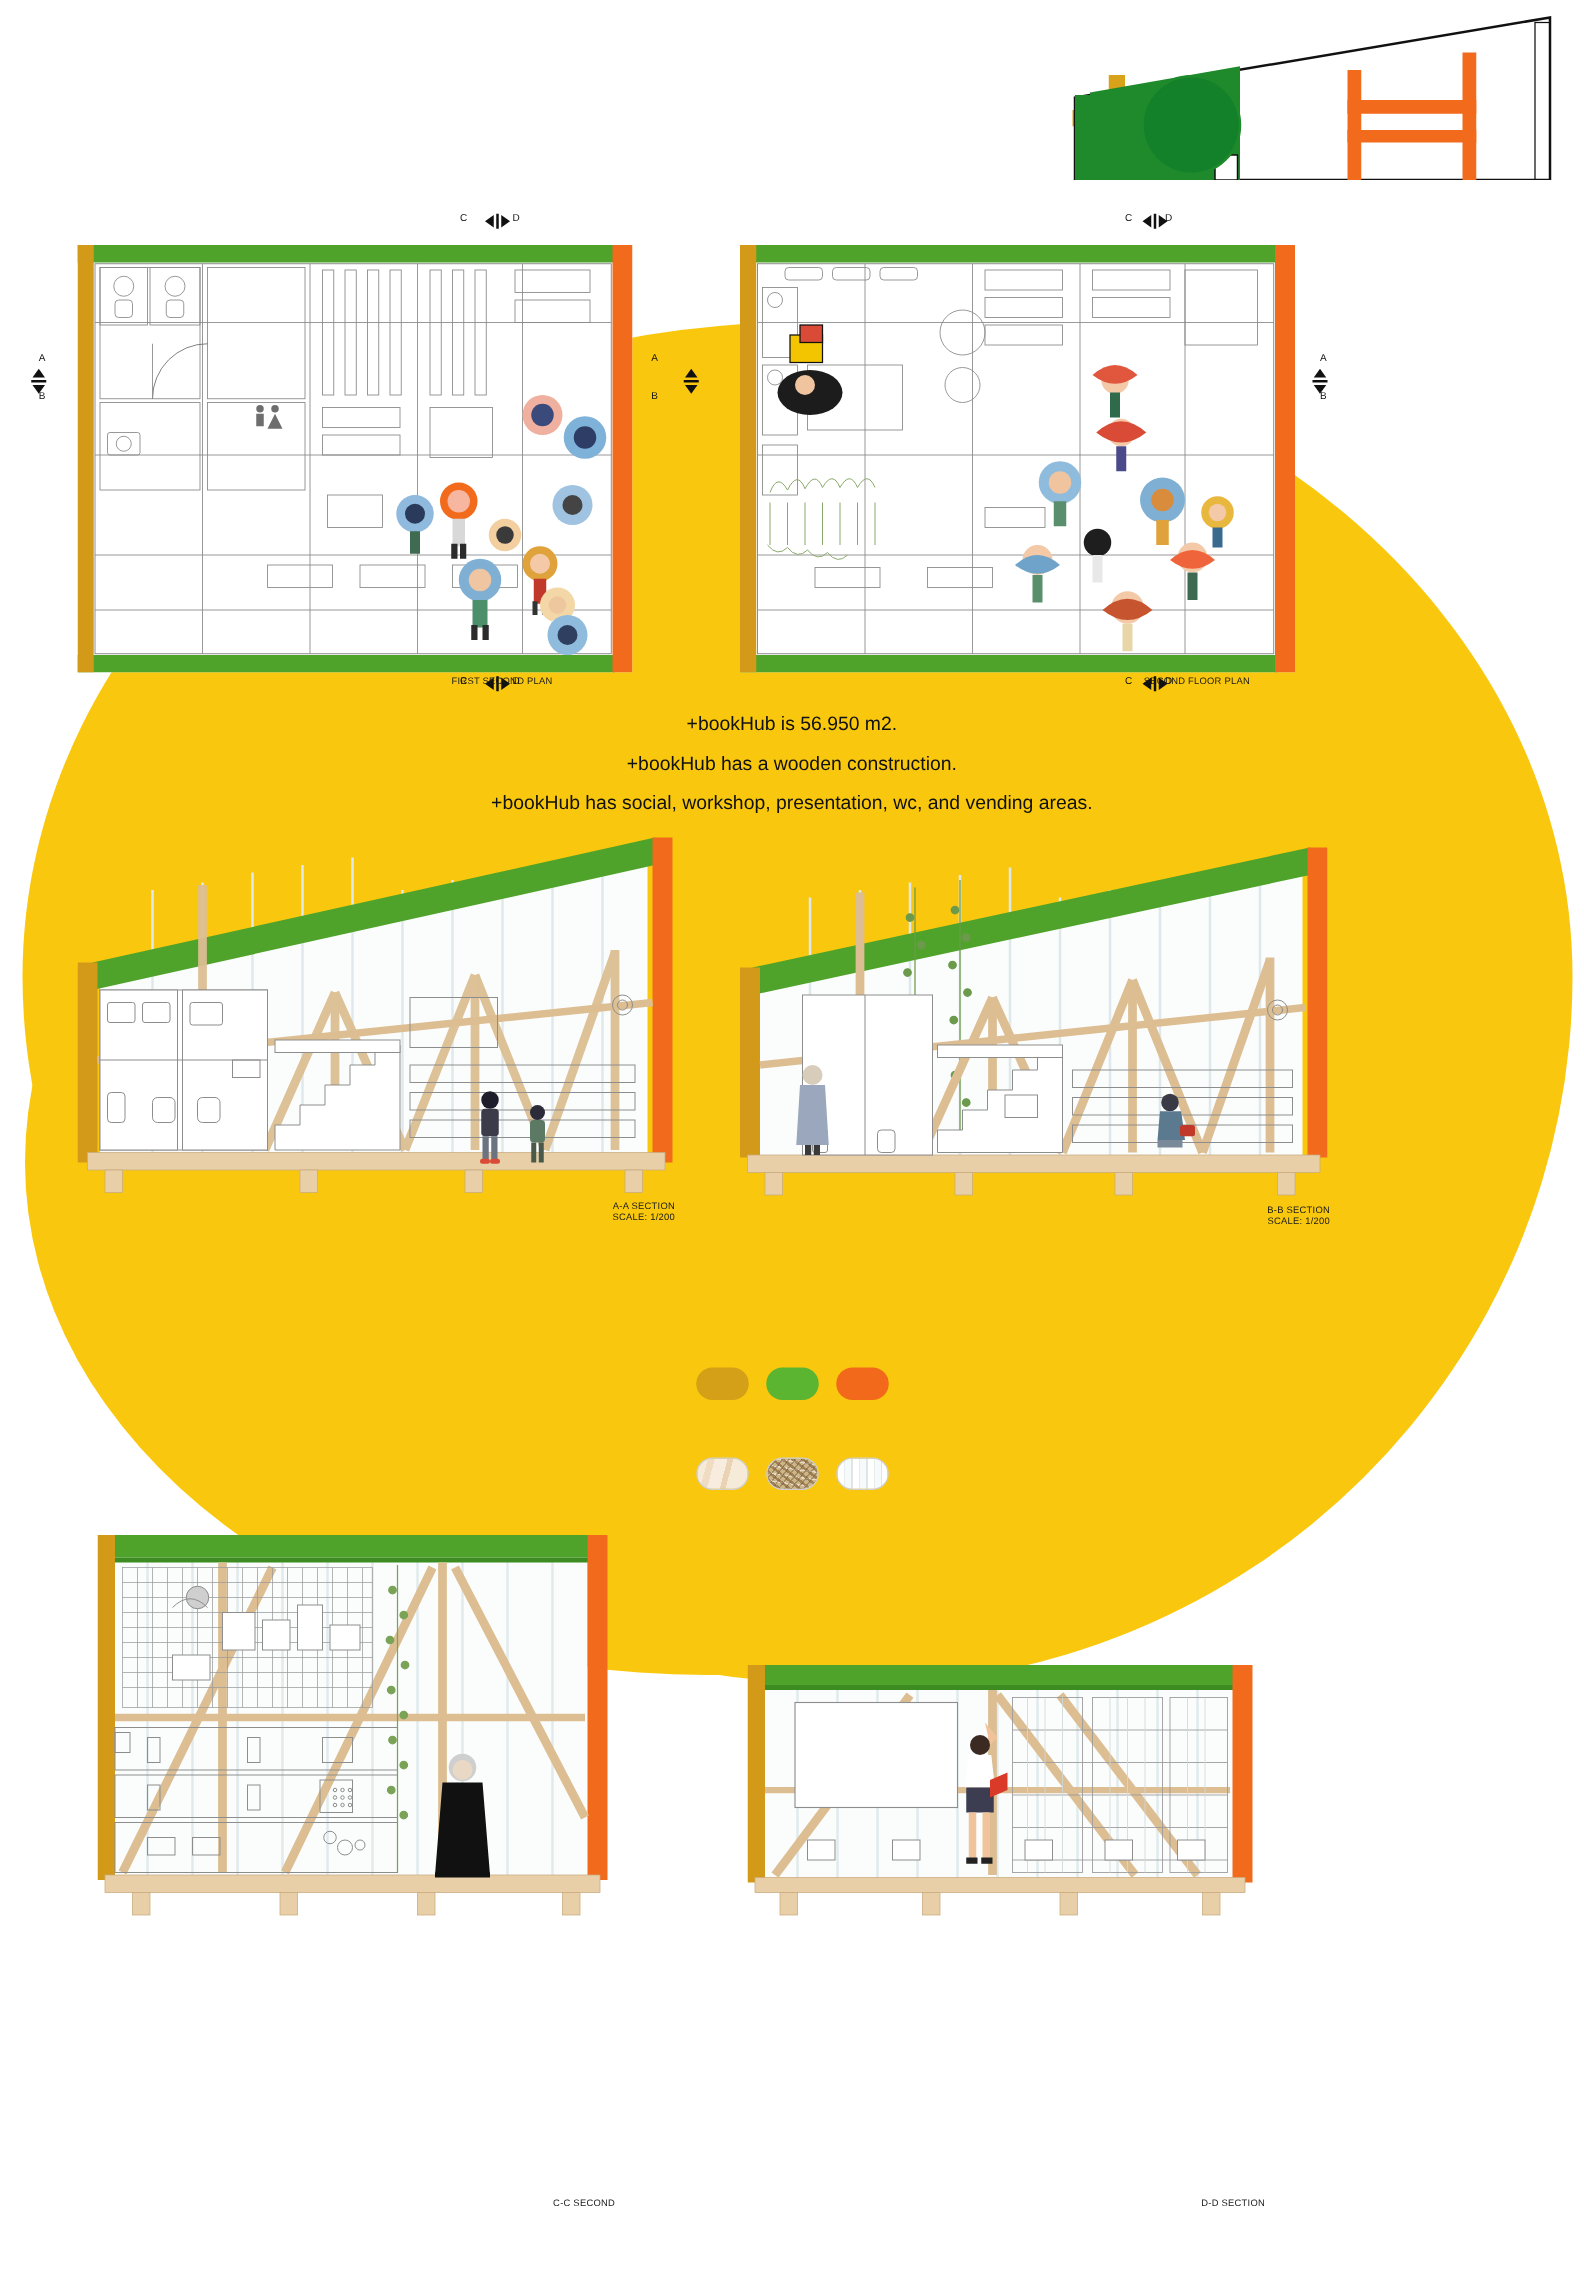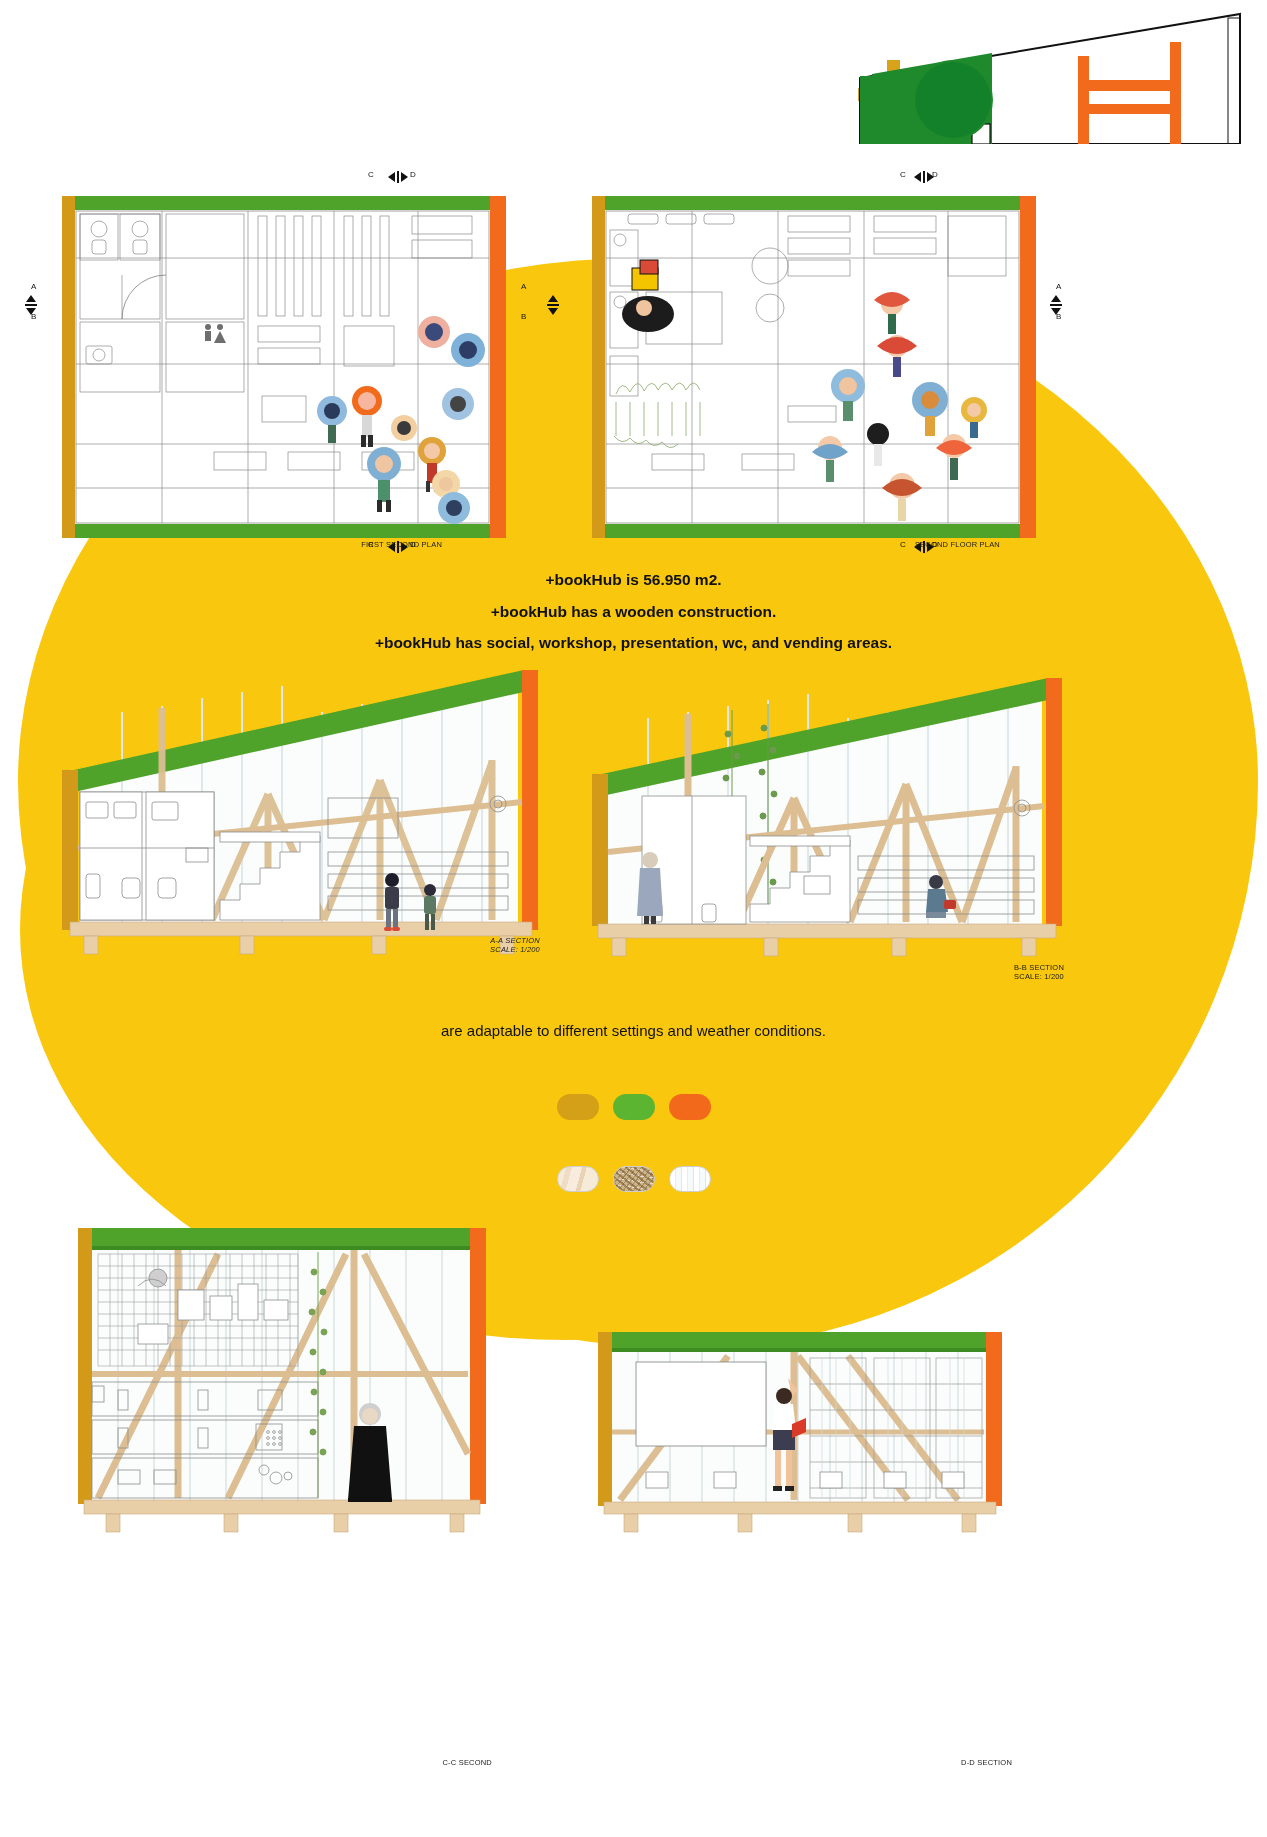--- a/index.html
+++ b/index.html
@@ -60,21 +60,21 @@
   .txt {
     position: absolute;
     z-index: 4;
     text-align: center;
     color: #111;
     font-size: 15.5px;
     line-height: 1.5;
     width: 100%;
     left: 0;
   }
-  .txt.big { font-size: 15.5px; font-weight: bold; }
+  .txt.big { font-size: 15.5px; }
   .txt.mid { font-size: 15px; }
 
   .swatch-row { position: absolute; z-index: 4; display: flex; gap: 14px; left: 0; width: 100%; justify-content: center; }
   .swatch { width: 42px; height: 26px; border-radius: 13px; }
   .matrow { position: absolute; z-index: 4; display: flex; gap: 14px; left: 0; width: 100%; justify-content: center; }
   .mat { width: 42px; height: 26px; border-radius: 13px; border: 1px solid #cfcfcf; overflow: hidden; position: relative; }
   .mat.wood { background: linear-gradient(105deg,#f6ead9 0 18%,#efdcc2 18% 30%,#f7ecdd 30% 52%,#e9d3b4 52% 62%,#f6ead9 62% 100%); }
   .mat.osb {
     background: #cdb58a;
   }
@@ -511,21 +511,21 @@
         </g>
         <g transform="translate(368,238)">
           <circle cx="0" cy="0" r="6" fill="#2b2b3a"></circle>
           <rect x="-6" y="6" width="12" height="18" rx="3" fill="#5c7a63"></rect>
           <rect x="-5" y="24" width="4" height="16" fill="#4a5a4a"></rect>
           <rect x="1" y="24" width="4" height="16" fill="#4a5a4a"></rect>
         </g>
       </g>
     </svg>
   </div>
-  <div class="caption" style="left:404px; top:936px; width:136px;font-style:italic;">A-A SECTION
+  <div class="caption" style="left:404px; top:960px; width:136px;">A-A SECTION
 SCALE: 1/200</div>
 
   <div class="dw" style="left:592px; top:664px;">
     <svg viewBox="0 0 470 294" width="470" height="294">
       <polygon points="16,120 450,26 450,262 16,262" fill="#fbfdfd"></polygon>
       <g stroke="#dfe8ea" stroke-width="2">
         <line x1="56" y1="54" x2="56" y2="262"></line>
           <line x1="96" y1="48" x2="96" y2="262"></line>
         <line x1="136" y1="42" x2="136" y2="262"></line>
           <line x1="176" y1="36" x2="176" y2="262"></line>
@@ -616,21 +616,20 @@
           <path d="M-8 7 L9 7 L12 30 L-10 30 Z" fill="#5b7a8f"></path>
           <rect x="8" y="18" width="12" height="9" rx="2" fill="#c0392b"></rect>
           <rect x="-10" y="30" width="20" height="6" fill="#7a8a9a"></rect>
         </g>
       </g>
     </svg>
   </div>
   <div class="caption" style="left:948px; top:963px; width:116px;">B-B SECTION
 SCALE: 1/200</div>
 
-  <div class="txt mid" style="top:1020px;">are adaptable to different settings and weather conditions.</div>
 
   <div class="swatch-row" style="top:1094px;">
     <div class="swatch" style="background:#d4a017;"></div>
     <div class="swatch" style="background:#5cb531;"></div>
     <div class="swatch" style="background:#f2691b;"></div>
   </div>
 
 
   <div class="matrow" style="top:1166px;">
     <div class="mat wood"></div>

